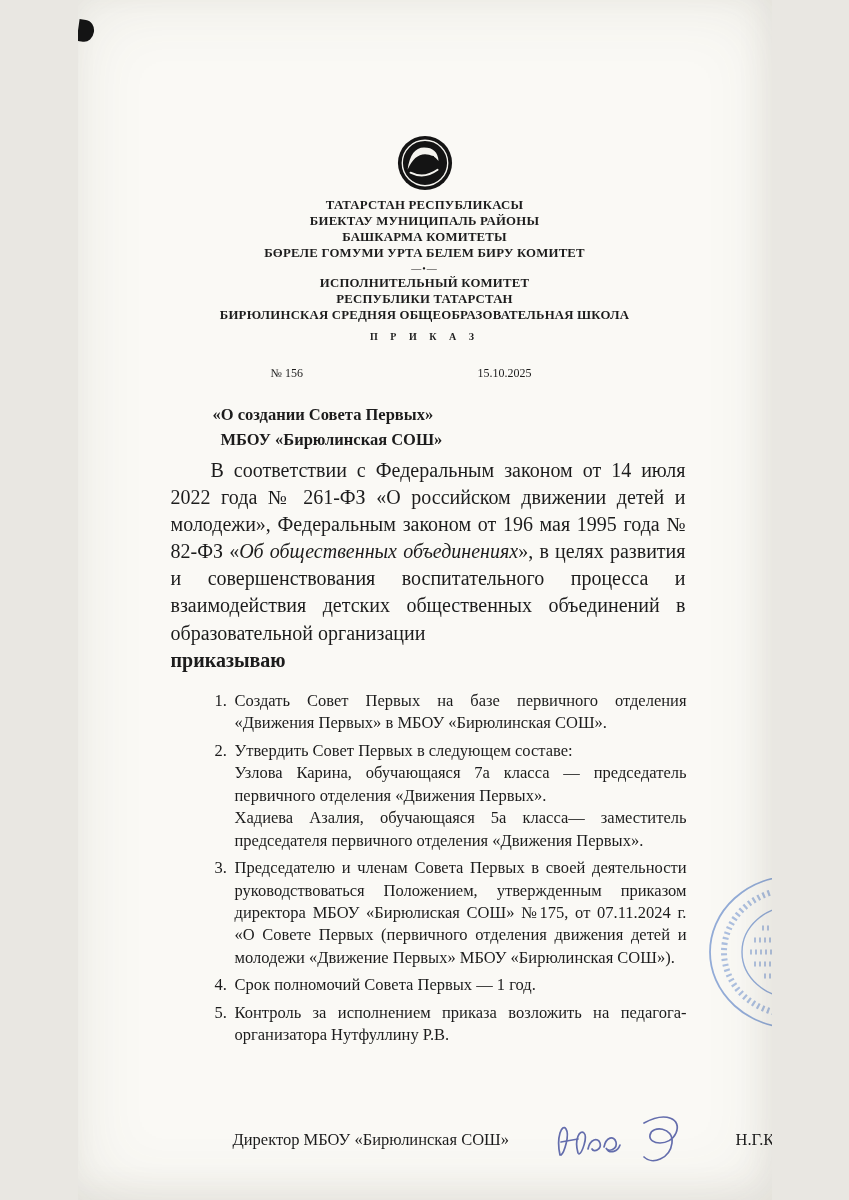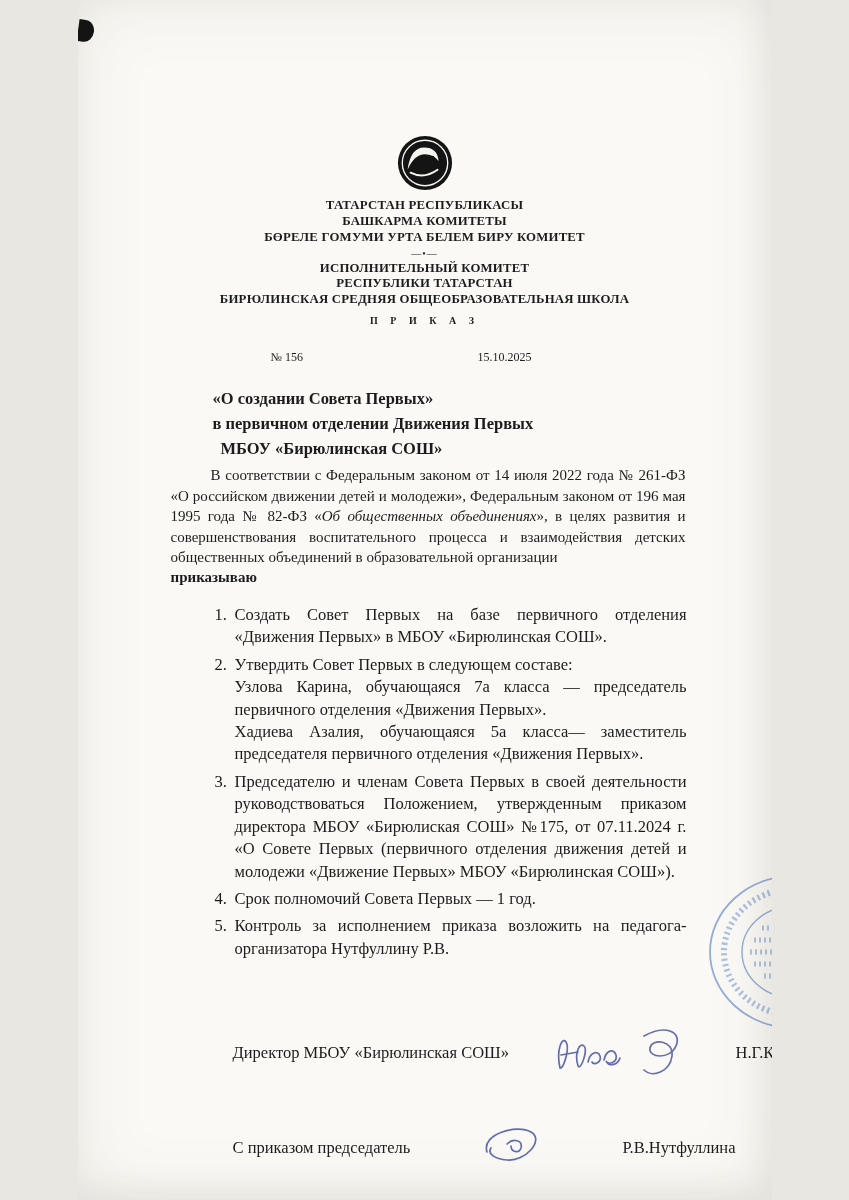--- a/index.html
+++ b/index.html
@@ -30,21 +30,21 @@
     font-weight:normal;font-size:12px;
   }
   .no-date-row .order-no{margin-left:193px;}
   .no-date-row .order-date{margin-left:auto;margin-right:240px;}
   .title-block{
     margin:22px 85px 0 135px;font-weight:bold;font-size:16.5px;line-height:1.5;
   }
   .title-block .t-line{display:block;}
   .title-block .t-line.indented{padding-left:8px;}
   .intro{
-    margin:4px 86px 0 93px;font-size:15px;line-height:1.36;text-align:justify;
+    margin:4px 86px 0 93px;font-size:20px;line-height:1.36;text-align:justify;
     text-indent:40px;
   }
   .intro .it{font-style:italic;}
   .intro .decree{display:block;text-indent:0;font-weight:bold;font-style:normal;}
   ol.order-items{
     margin:16px 85px 0 137px;padding:0;list-style:none;counter-reset:n;
     font-size:16.5px;line-height:1.36;
   }
   ol.order-items li{
     position:relative;padding-left:20px;margin-bottom:5px;
@@ -81,41 +81,41 @@
     <circle cx="30" cy="30" r="28" fill="#141414"></circle>
     <circle cx="30" cy="30" r="23.5" fill="none" stroke="#f5f4ef" stroke-width="1.4"></circle>
     <path d="M12 37 q7 -16 18 -16 q9 0 14 7 q-1 -14 -15 -14 q-14 0 -17 23 z" fill="#f5f4ef"></path>
     <path d="M15 40 q14 7 28 -3" stroke="#f5f4ef" stroke-width="2" fill="none" stroke-linecap="round"></path>
     <circle cx="38" cy="24" r="1.6" fill="#141414"></circle>
   </svg>
 
   <div class="hdr">
     <div class="block">
       <div>ТАТАРСТАН РЕСПУБЛИКАСЫ</div>
+      <div>БИЕКТАУ МУНИЦИПАЛЬ РАЙОНЫ</div>
       <div>БАШКАРМА КОМИТЕТЫ</div>
       <div>БӨРЕЛЕ ГОМУМИ УРТА БЕЛЕМ БИРУ КОМИТЕТ</div>
     </div>
     <div class="divider">—•—</div>
     <div class="block">
       <div>ИСПОЛНИТЕЛЬНЫЙ КОМИТЕТ</div>
       <div>РЕСПУБЛИКИ ТАТАРСТАН</div>
       <div>БИРЮЛИНСКАЯ СРЕДНЯЯ ОБЩЕОБРАЗОВАТЕЛЬНАЯ ШКОЛА</div>
     </div>
   </div>
 
   <div class="doc-type">П Р И К А З</div>
 
   <div class="no-date-row">
     <span class="order-no">№ 156</span>
     <span class="order-date">15.10.2025</span>
   </div>
 
   <div class="title-block">
     <span class="t-line">«О создании Совета Первых»</span>
-    <span class="t-line">в первичном отделении Движения Первых</span>
     <span class="t-line indented">МБОУ «Бирюлинская СОШ»</span>
   </div>
 
   <p class="intro">
     <span>В соответствии с Федеральным законом от 14 июля 2022 года № 261-ФЗ «О российском движении детей и молодежи», Федеральным законом от 196 мая 1995 года № 82-ФЗ «</span><span class="it">Об общественных объединениях</span><span>», в целях развития и совершенствования воспитательного процесса и взаимодействия детских общественных объединений в образовательной организации</span>
     <span class="decree">приказываю</span>
   </p>
 
   <ol class="order-items">
     <li>Создать   Совет  Первых  на  базе  первичного  отделения  «Движения  Первых»  в МБОУ «Бирюлинская СОШ».</li>

